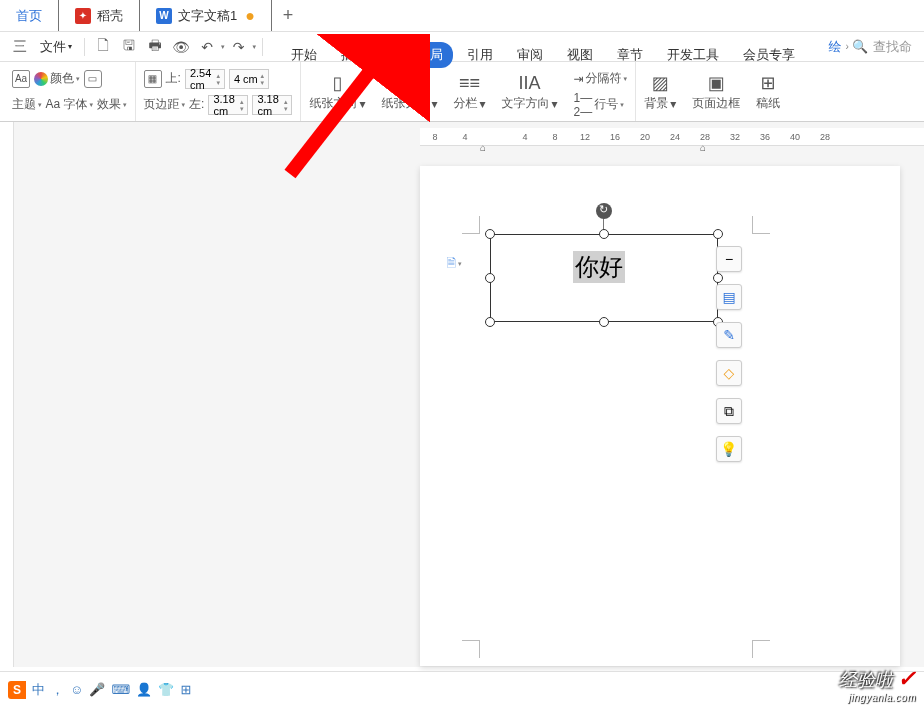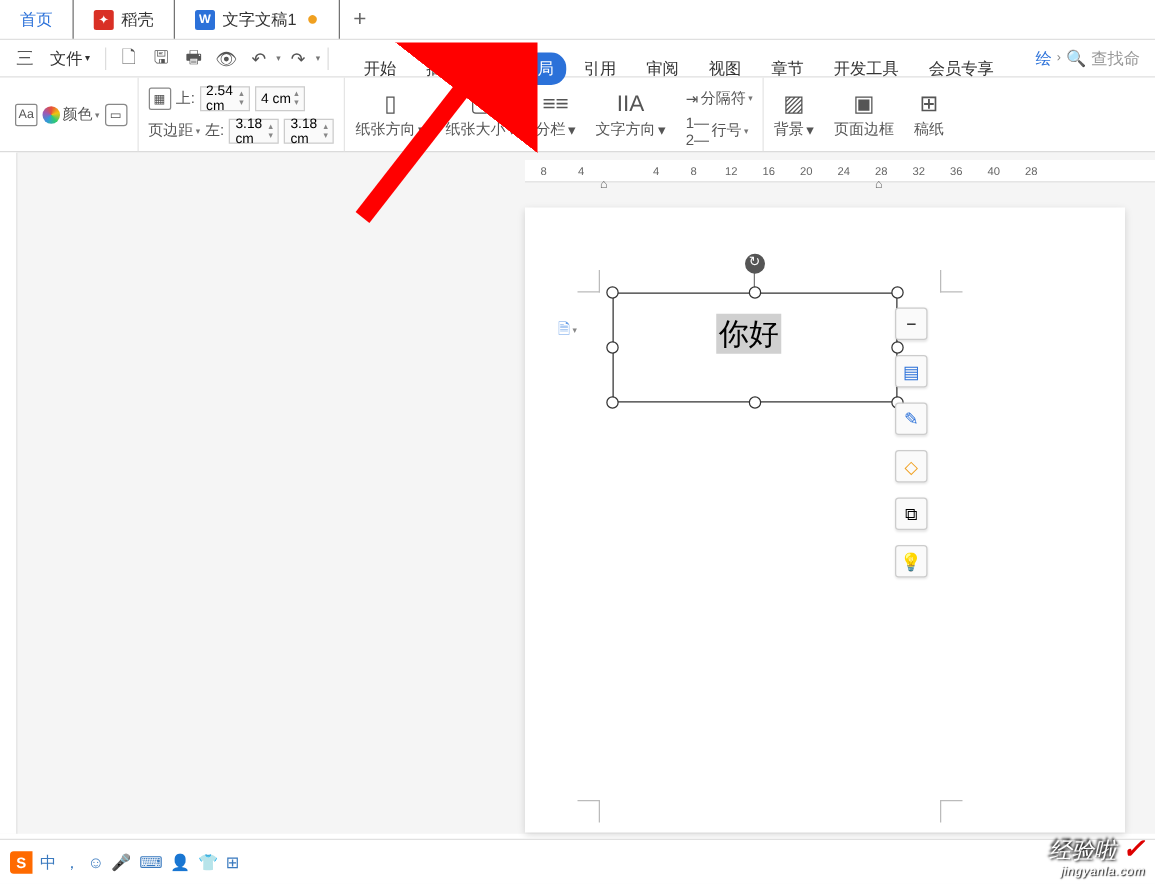--- a/index.html
+++ b/index.html
@@ -148,20 +148,34 @@
       <span class="gbtn">
           <span class="ico">Aa</span>
         </span>
       <span class="gbtn">
         <span style="width:14px;height:14px;border-radius:50%;background:conic-gradient(#e74c3c,#f1c40f,#2ecc71,#3498db,#9b59b6,#e74c3c)"></span>
         <span>颜色</span>
           <span class="tri">▾</span>
       </span>
       <span class="gbtn">
           <span class="ico" style="border-radius:3px">▭</span>
+        </span>
+    </div>
+    <div class="group-row">
+      <span class="gbtn">
+          <span>主题</span>
+          <span class="tri">▾</span>
+        </span>
+      <span class="gbtn">
+          <span>Aa 字体</span>
+          <span class="tri">▾</span>
+        </span>
+      <span class="gbtn">
+          <span>效果</span>
+          <span class="tri">▾</span>
         </span>
     </div>
   </div>
 
   <div class="group">
     <div class="group-row">
       <span class="gbtn">
           <span class="ico">▦</span>
         </span>
       <span class="glabel">上:</span>

